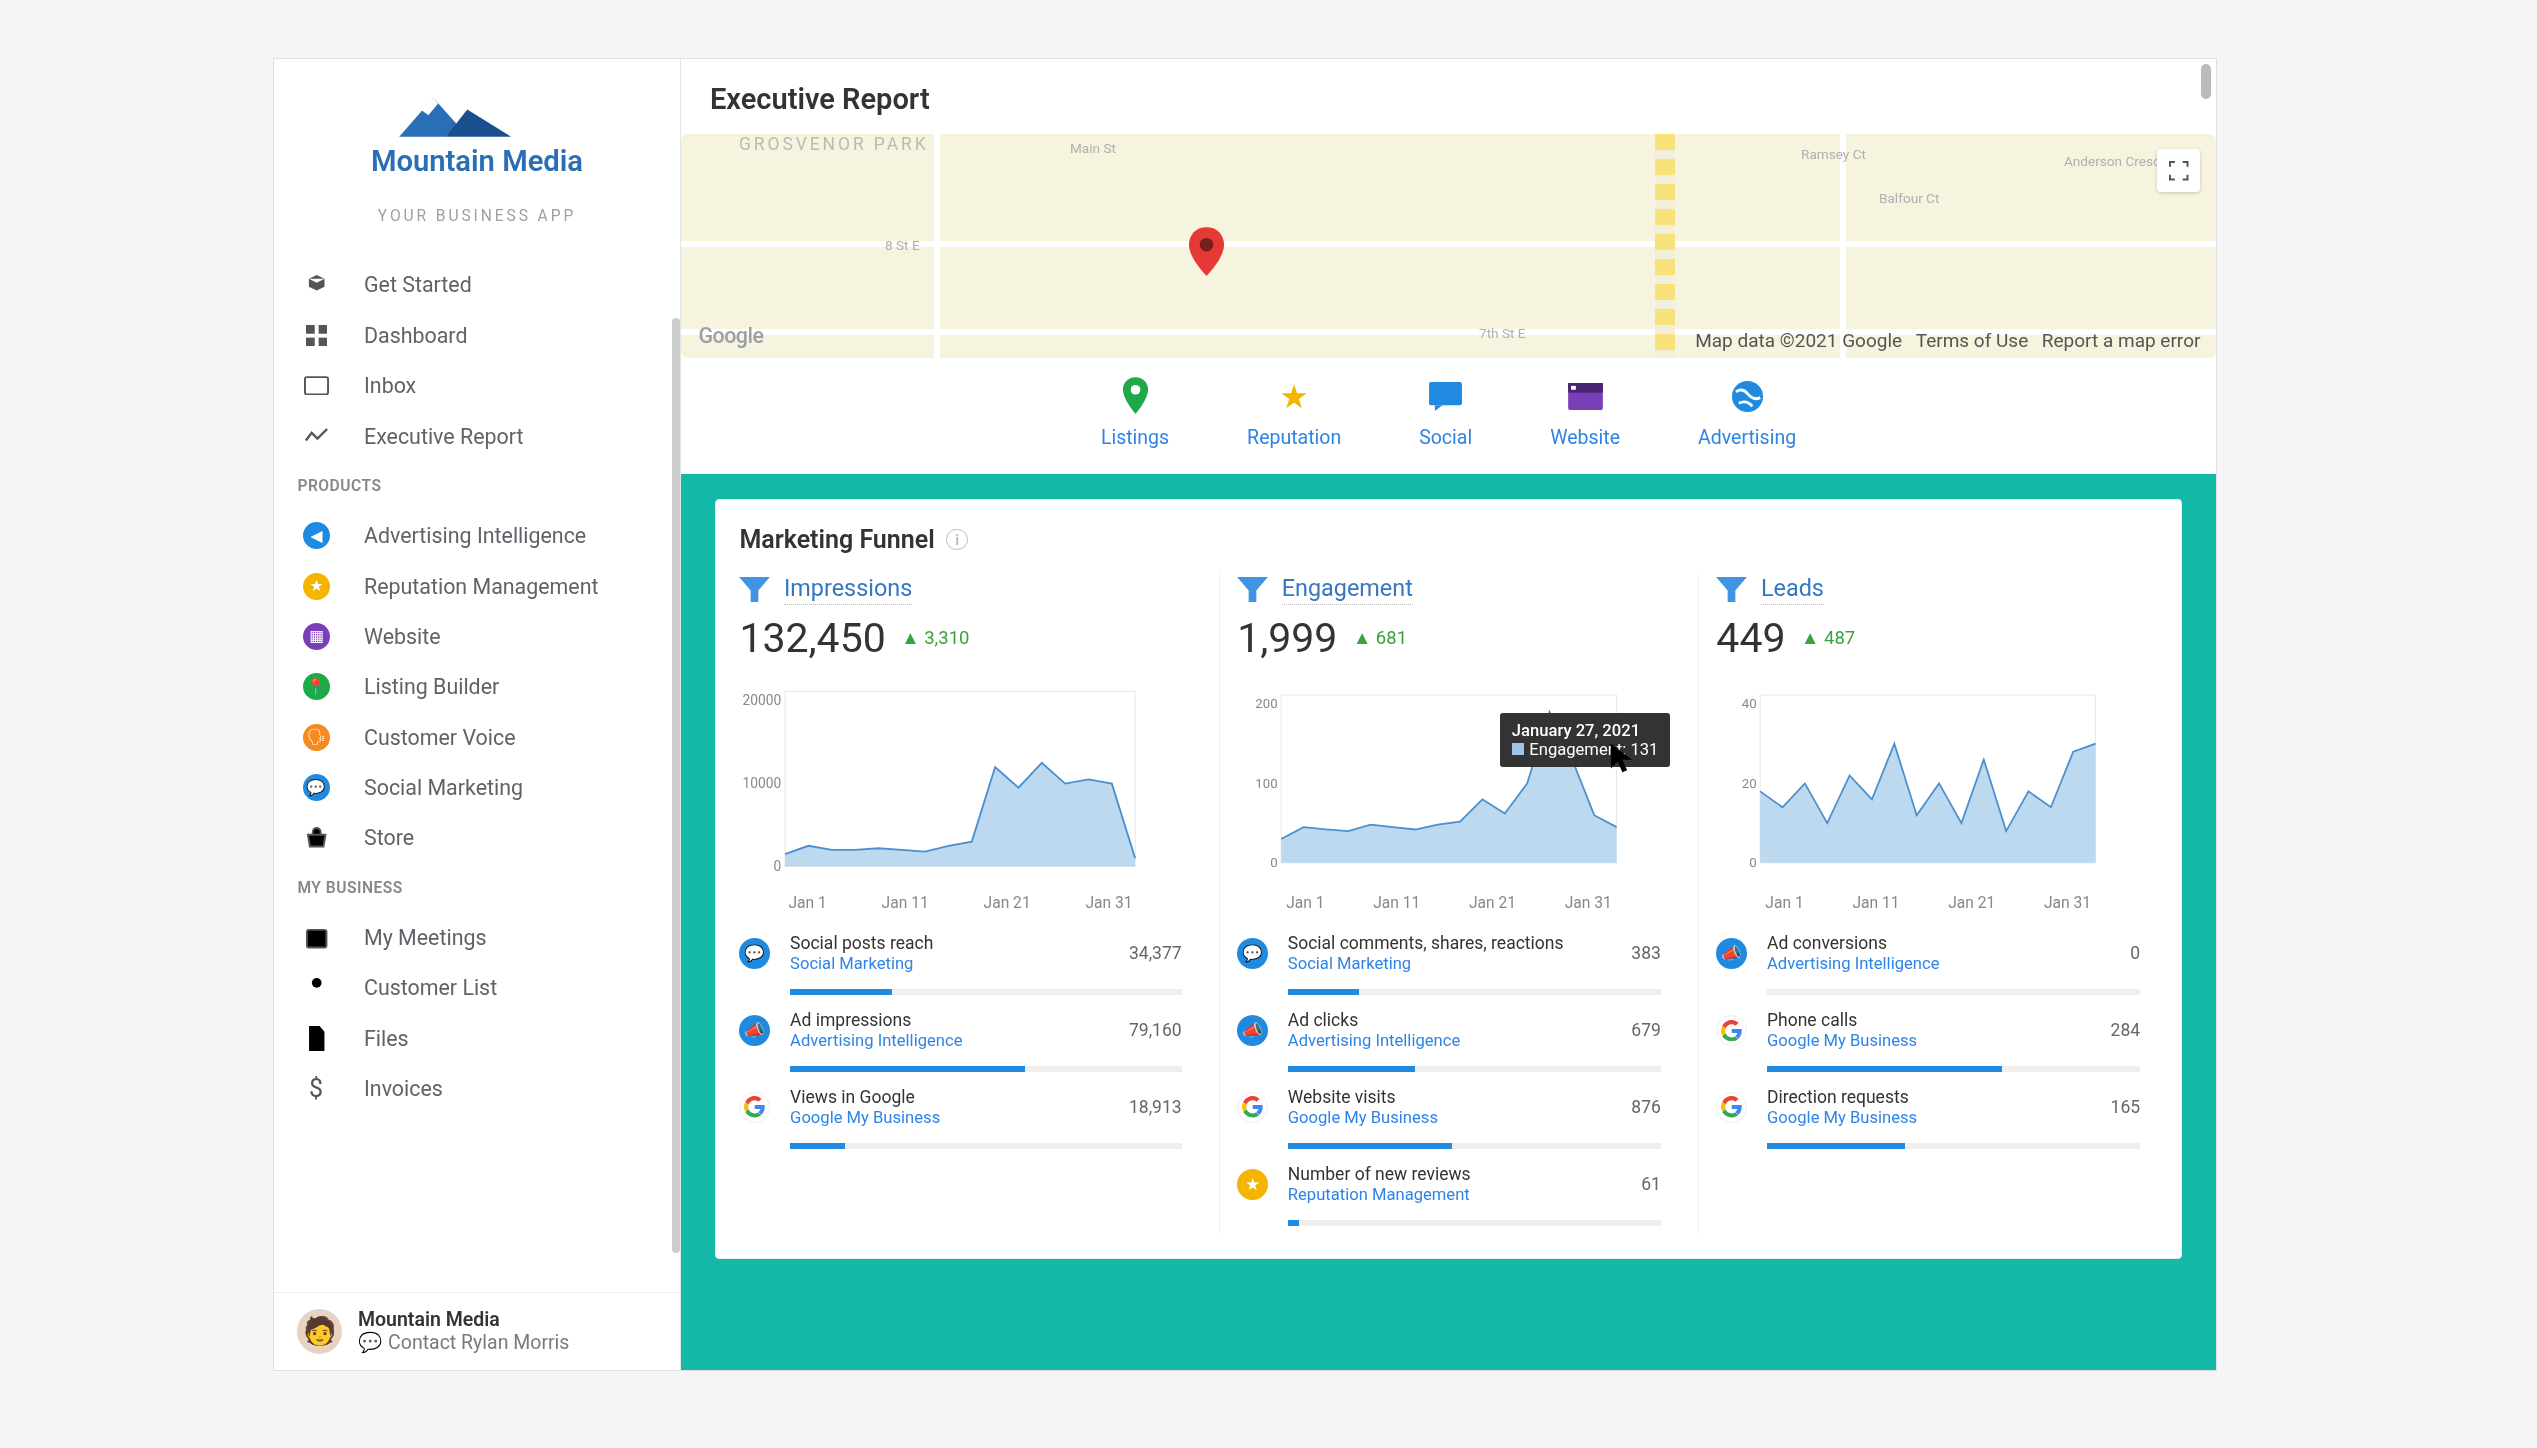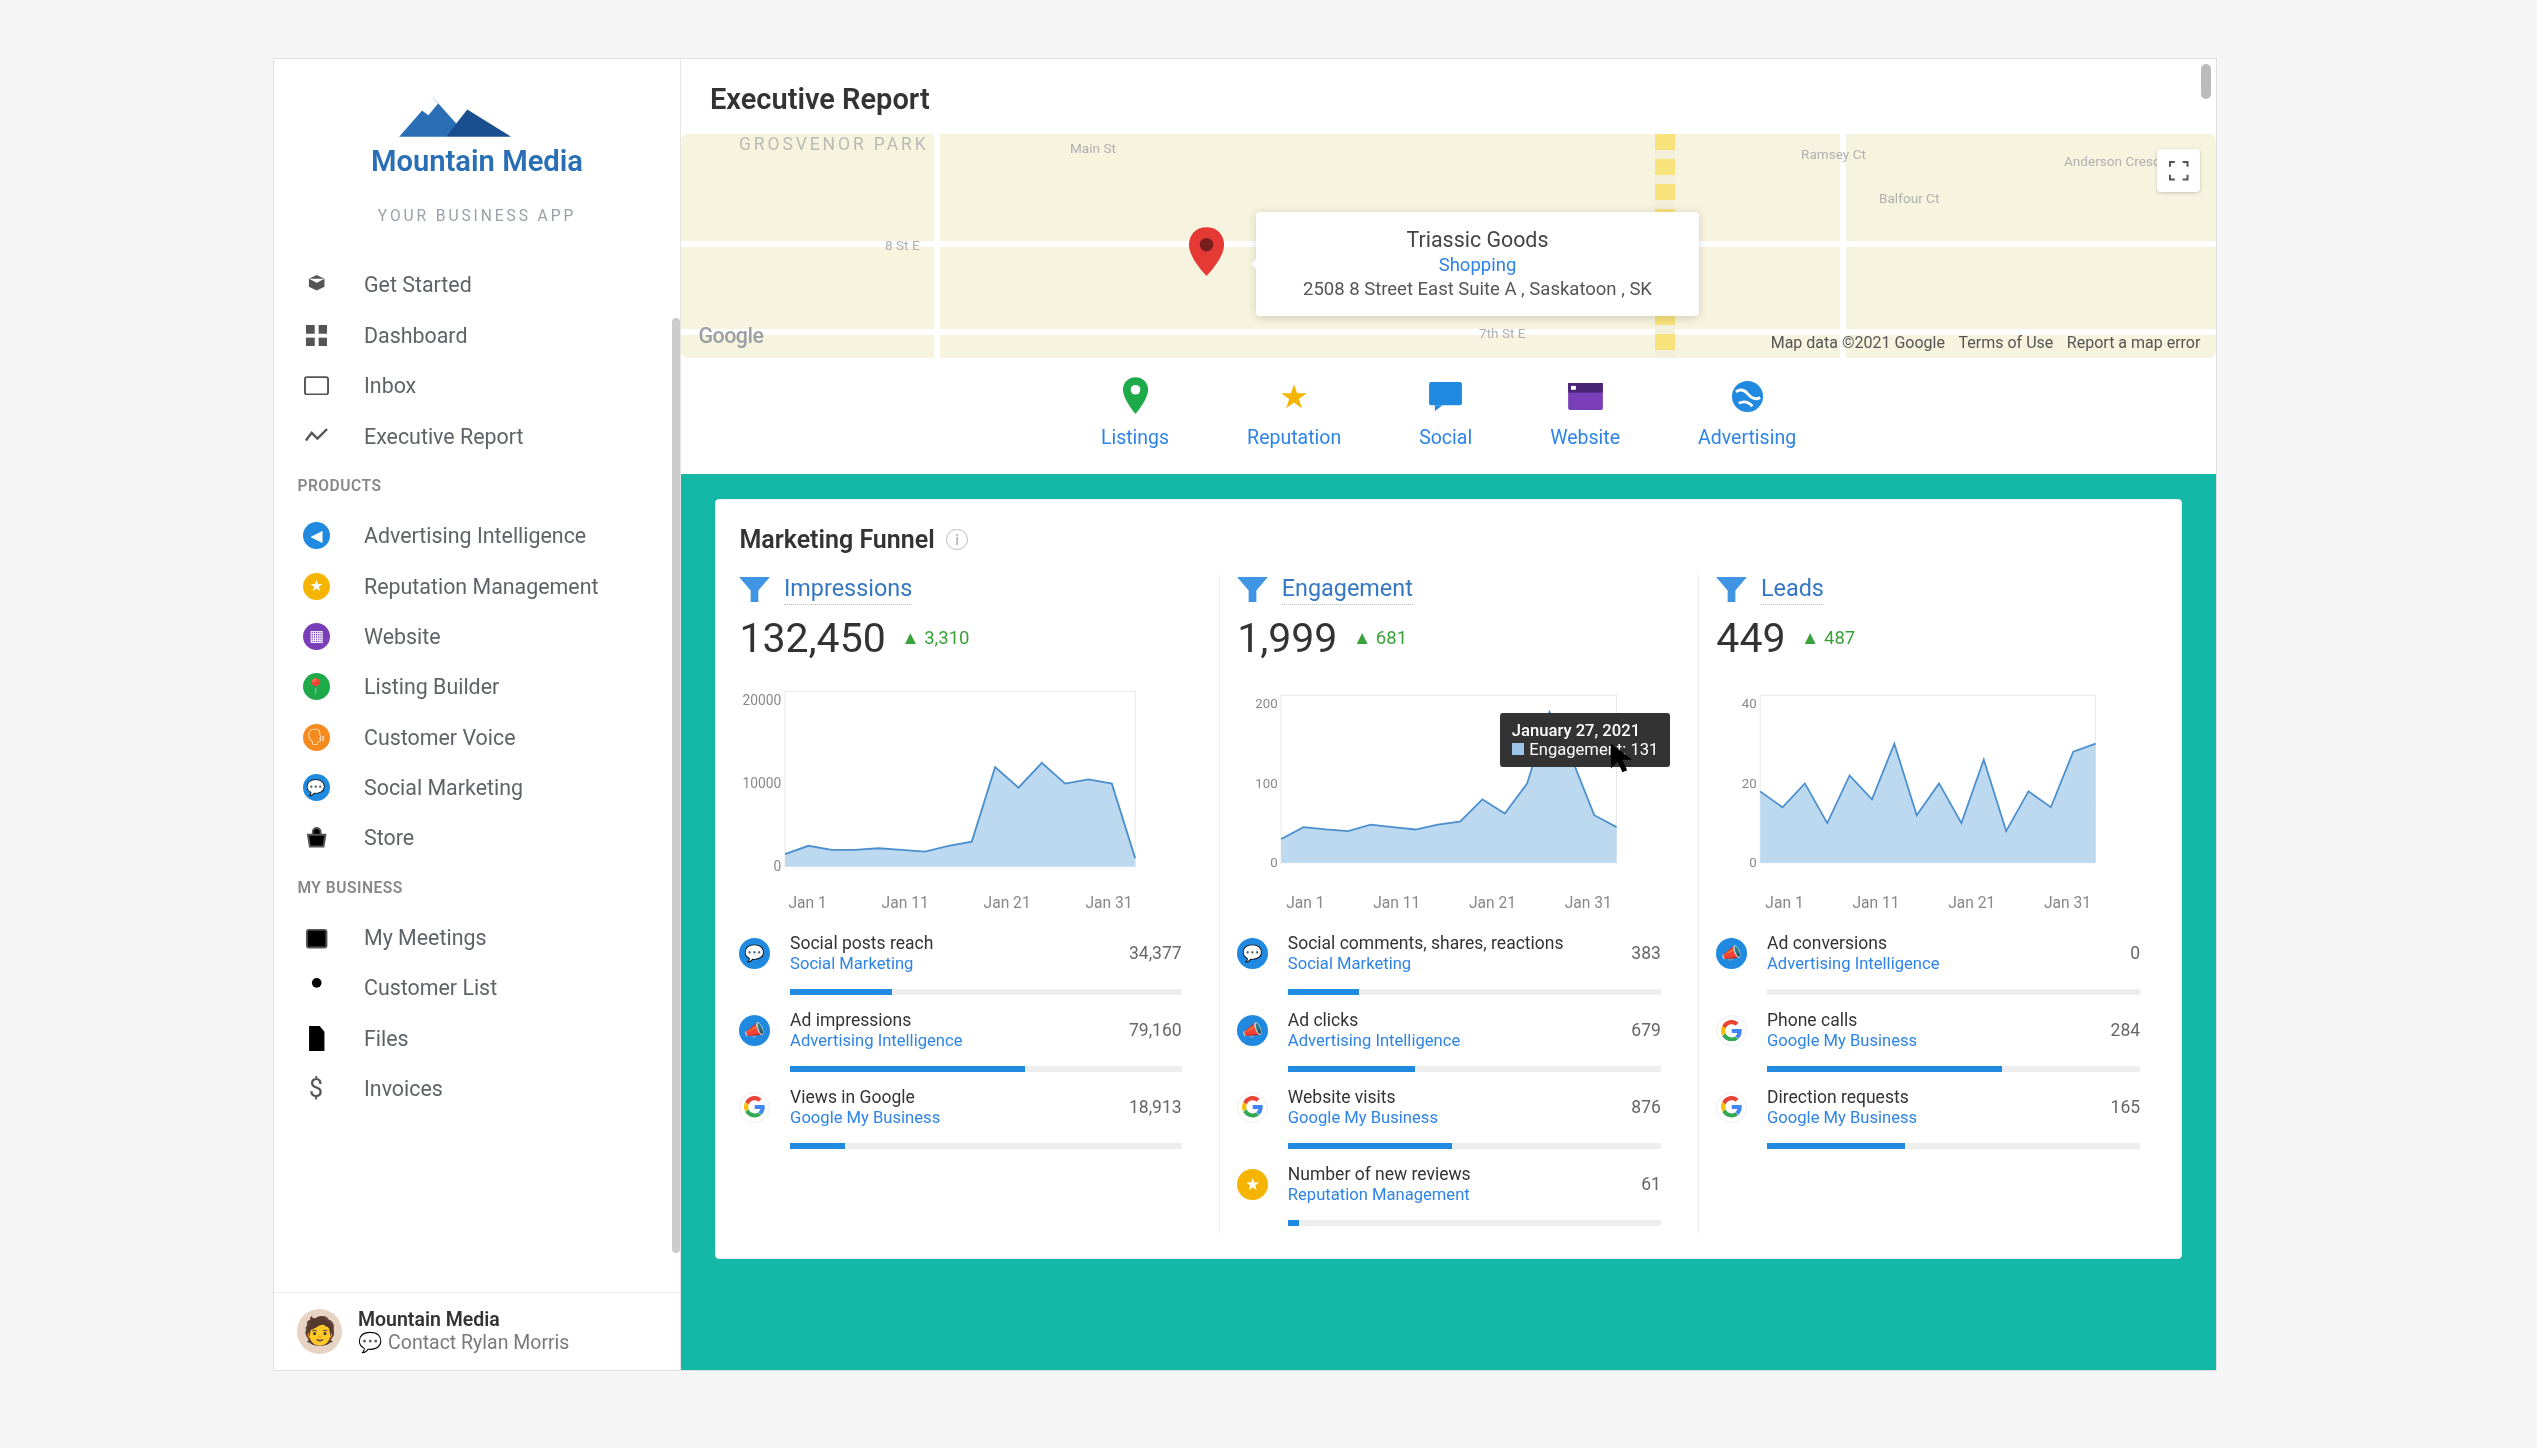--- a/index.html
+++ b/index.html
@@ -58,21 +58,21 @@
     linear-gradient(#f6f3de, #f6f3de);
   background-size:100% 100%;
   border-radius:7px;
 }
 .map-road { position:absolute; background:#fff; }
 .map-road.h { height:5.8px; left:0; right:0; }
 .map-road.v { width:5.8px; top:0; bottom:0; }
 .map-label { position:absolute; color:#b0b0b0; font-size:13.6px; }
 .map-park { position:absolute; left:58px; top:0; font-size:17.5px; letter-spacing:2.9px; color:#b9bcb3;}
 .map-yell { position:absolute; left:974px; top:0; width:19.5px; bottom:0; background:repeating-linear-gradient(180deg,#f7e27c,#f7e27c 15.6px,#f2f0da 15.6px,#f2f0da 25px);}
-.map-attribution { position:absolute; right:15.6px; bottom:5.8px; font-size:16px; color:#777; display:flex; gap:13.6px;margin-top:28px;}
+.map-attribution { position:absolute; right:15.6px; bottom:5.8px; font-size:19px; color:#777; display:flex; gap:13.6px;margin-top:28px;}
 .map-attribution span { color:#555;}
 .map-google { position:absolute; left:17.5px; bottom:9.7px; font-size:21.4px; color:#999; font-weight:500; letter-spacing:-0.5px;}
 .map-google .g1{color:#9aa0a6;}
 .fullscreen-btn { position:absolute; top:15.6px; right:15.6px; width:43px; height:43px; background:#fff; border-radius:3.9px; box-shadow:0 1px 3.9px rgba(0,0,0,0.2); display:flex; align-items:center; justify-content:center; cursor:pointer;}
 .pin { position:absolute; left:506px; top:93px; }
 .info-card {
   position:absolute; left:575px; top:78px; background:#fff; border-radius:3.9px; padding:15.6px 47px; box-shadow:0 1.9px 9.7px rgba(0,0,0,0.15); text-align:center;
 }
 .info-title { font-size:21.4px; color:#444;}
 .info-cat { color:#2e84e6; font-size:18.5px; margin:1.9px 0;}
@@ -273,26 +273,20 @@
       <span class="map-label" style="top:5.8px;left:389px">Main St</span>
       <span class="map-label" style="top:11.7px;left:1120px">Ramsey Ct</span>
       <span class="map-label" style="top:56px;left:1198px">Balfour Ct</span>
       <span class="map-label" style="top:19.5px;left:1383px">Anderson Crescent</span>
       <div class="pin">
         <svg width="39" height="51" viewBox="0 0 40 52">
             <path d="M20 0 C9 0 2 8 2 18 C2 32 20 50 20 50 C20 50 38 32 38 18 C38 8 31 0 20 0 Z" fill="#e53935"></path>
             <circle cx="20" cy="18" r="7" fill="#7a1d1d"></circle>
           </svg>
       </div>
-      <div class="info-card">
-        <div class="info-caret"></div>
-        <div class="info-title">Triassic Goods</div>
-        <div class="info-cat">Shopping</div>
-        <div class="info-addr">2508 8 Street East Suite A , Saskatoon , SK</div>
-      </div>
       <div class="fullscreen-btn">
         <svg width="19.5" height="19.5" viewBox="0 0 20 20">
             <path d="M1 6V1h5 M14 1h5v5 M19 14v5h-5 M6 19H1v-5" stroke="#555" stroke-width="2" fill="none"></path>
           </svg>
       </div>
       <div class="map-google"><span class="g1">Google</span></div>
       <div class="map-attribution">
         <span>Map data ©2021 Google</span>
         <span>Terms of Use</span>
         <span>Report a map error</span>

